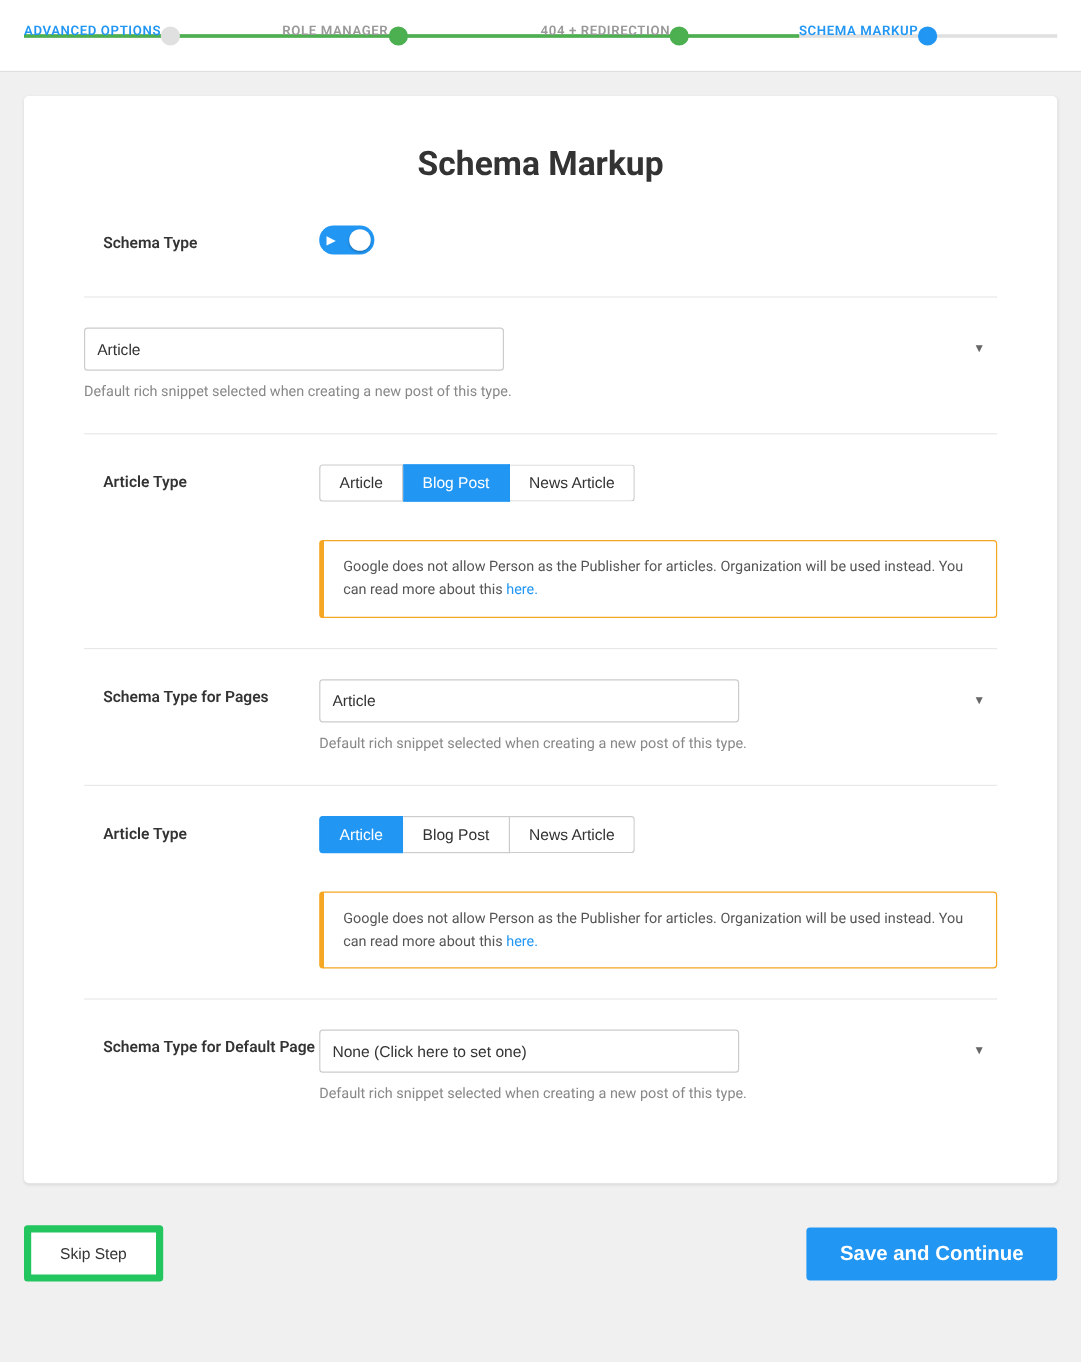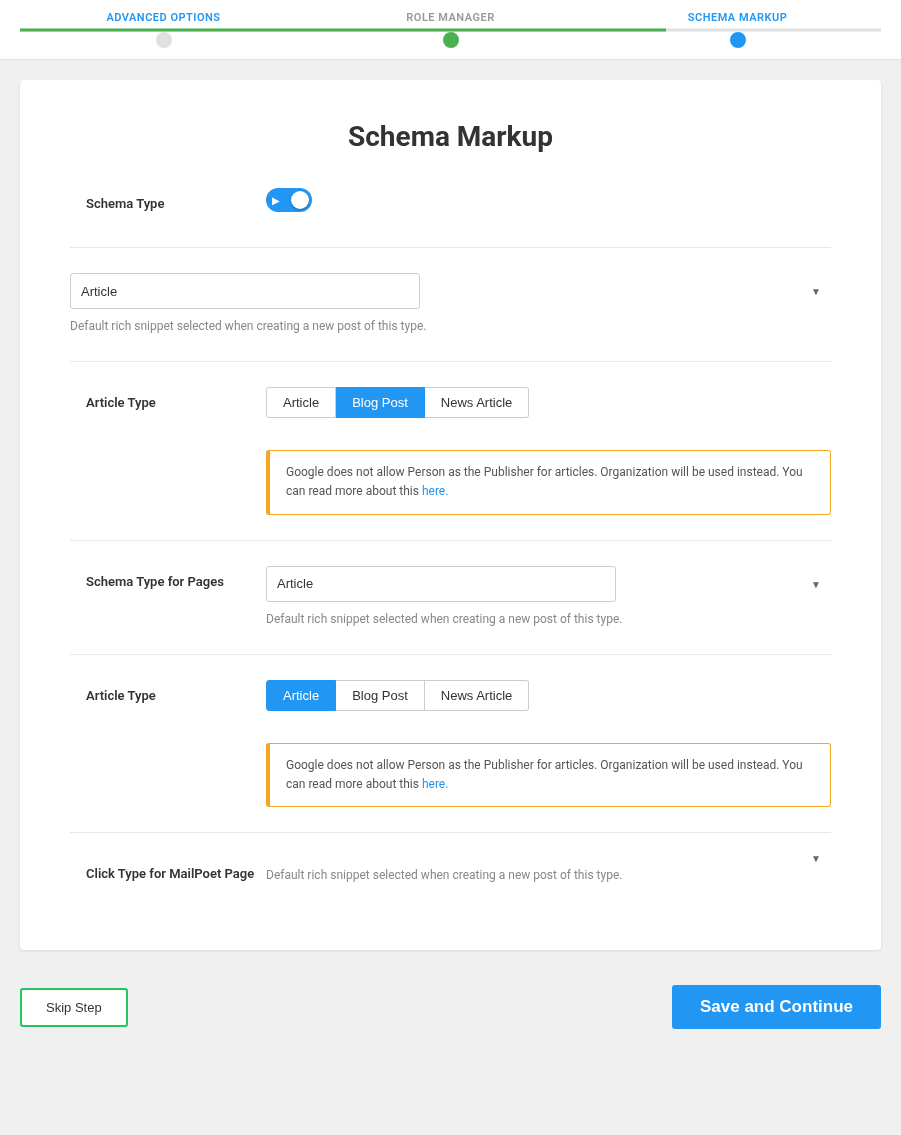--- a/index.html
+++ b/index.html
@@ -45,21 +45,21 @@
       left: 0;
       height: 3px;
       background: #4caf50;
       transform: translateY(-50%);
       z-index: 1;
       width: 75%;
     }
 
     .nav-step {
       display: flex;
-      flex-direction: column;
+      flex-direction: row;
       align-items: center;
       flex: 1;
       position: relative;
       z-index: 2;
     }
 
     .nav-step-label {
       font-size: 11px;
       font-weight: 600;
       letter-spacing: 0.5px;
@@ -278,21 +278,21 @@
     
     .footer-bar {
       display: flex;
       justify-content: space-between;
       align-items: center;
       padding: 15px 0;
     }
 
     .btn-skip {
       padding: 10px 24px;
-      border: 2px solid #22c55e;
+      border: 6px solid #22c55e;
       background: #fff;
       color: #333;
       font-size: 13px;
       border-radius: 3px;
       cursor: pointer;
     }
 
     .btn-save {
       padding: 12px 28px;
       background: #2196f3;
@@ -315,20 +315,24 @@
     <div class="nav-step">
       <span class="nav-step-label active">ADVANCED OPTIONS</span>
       <div class="nav-step-dot"></div>
     </div>
 
     <div class="nav-step">
       <span class="nav-step-label">ROLE MANAGER</span>
       <div class="nav-step-dot completed"></div>
     </div>
 
+    <div class="nav-step">
+      <span class="nav-step-label">404 + REDIRECTION</span>
+      <div class="nav-step-dot completed"></div>
+    </div>
 
     <div class="nav-step">
       <span class="nav-step-label active">SCHEMA MARKUP</span>
       <div class="nav-step-dot active"></div>
     </div>
   </div>
 </div>
 
 <div class="main-content">
   <div class="card">
@@ -404,23 +408,28 @@
           <button class="btn-group-item">Blog Post</button>
           <button class="btn-group-item">News Article</button>
         </div>
         <div class="notice-box">
           <span>Google does not allow Person as the Publisher for articles. Organization will be used instead. You can read more about this </span><a href="#">here.</a>
         </div>
       </div>
     </div>
 
     <div class="form-row">
-      <div class="form-label">Click Type for MailPoet Page</div>
+      <div class="form-label">Schema Type for Default Page</div>
       <div class="form-control">
         <div class="select-wrapper">
+          <select class="select-field">
+            <option>None (Click here to set one)</option>
+            <option>Article</option>
+            <option>Blog Post</option>
+          </select>
           <span class="select-arrow">▼</span>
         </div>
         <p class="form-description">Default rich snippet selected when creating a new post of this type.</p>
       </div>
     </div>
 
   </div>
 
   <div class="footer-bar">
     <button class="btn-skip">Skip Step</button>

